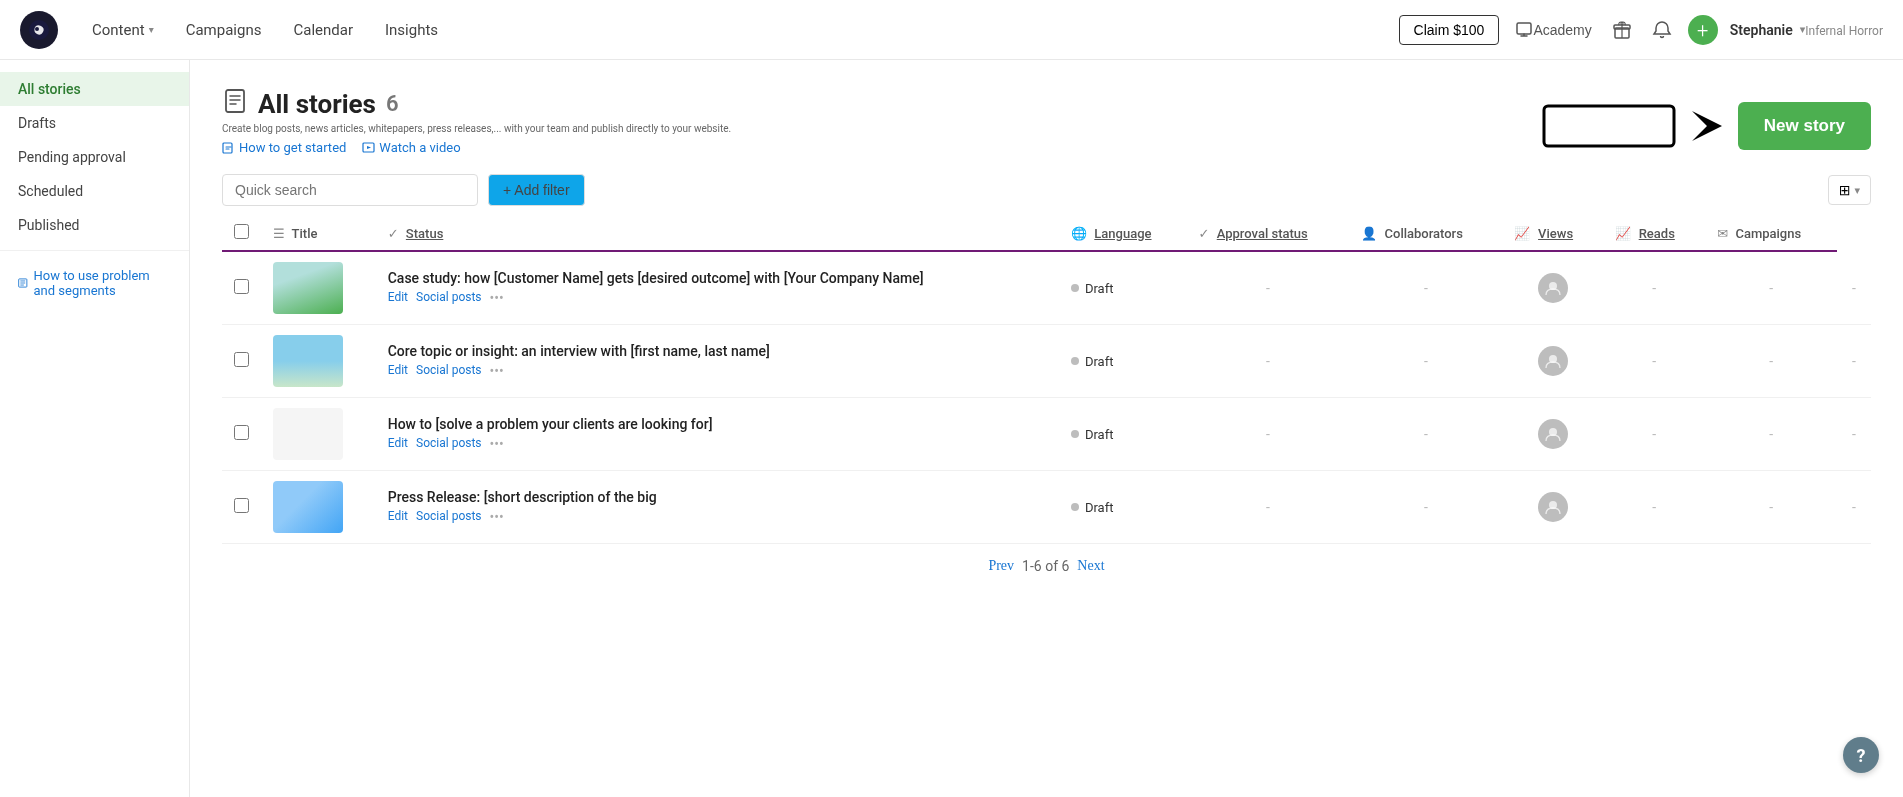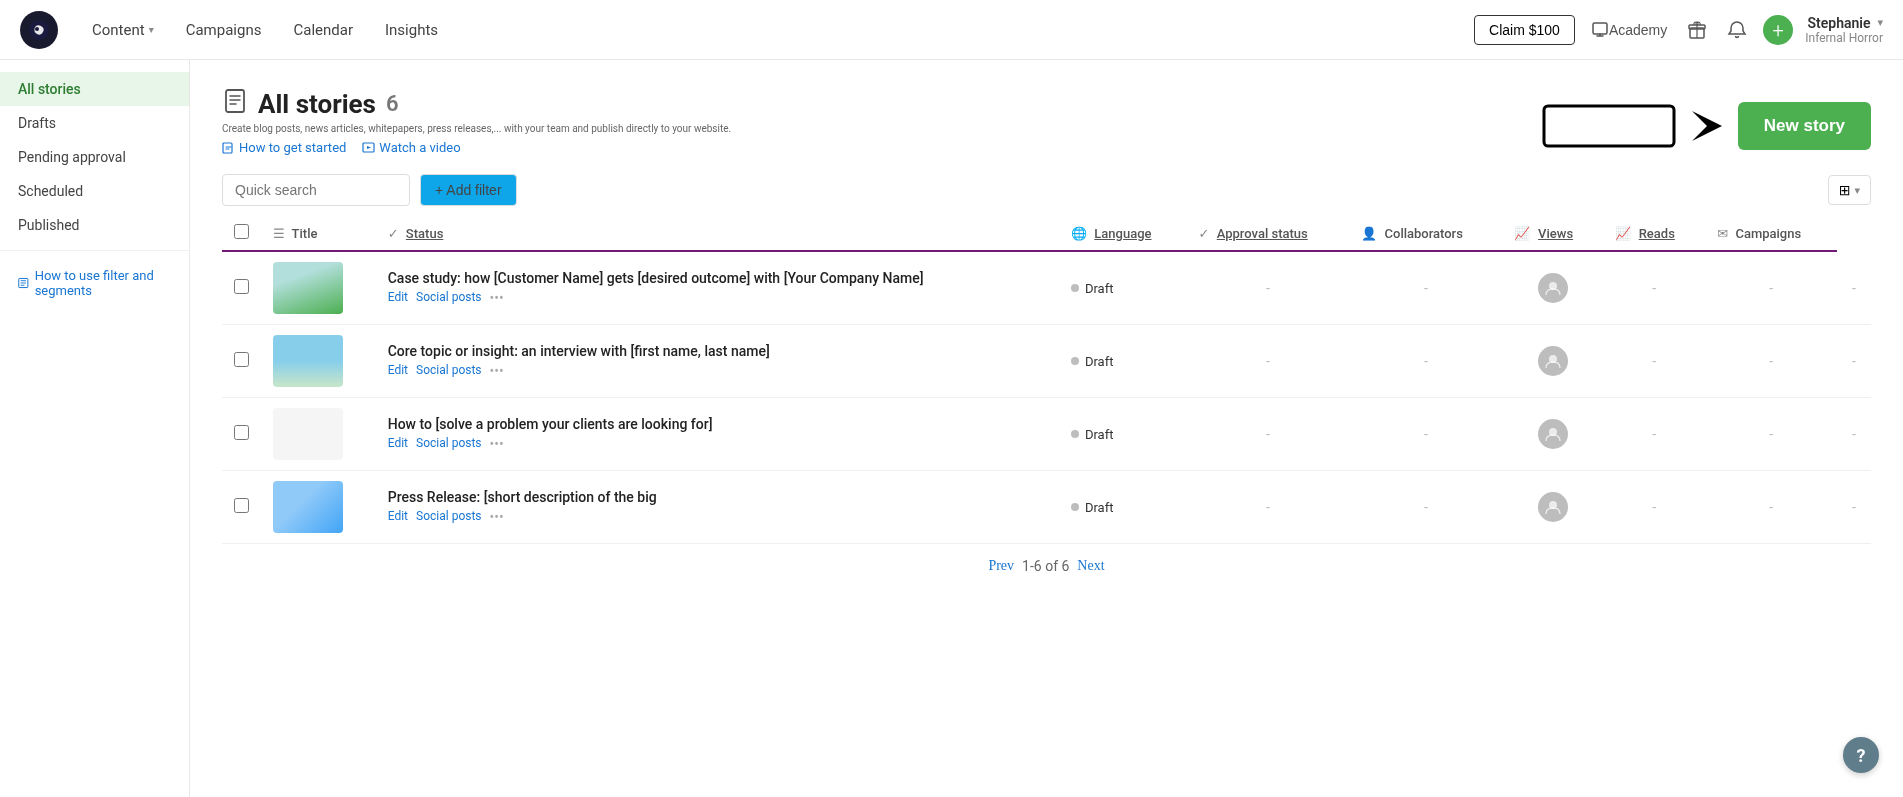--- a/index.html
+++ b/index.html
@@ -66,21 +66,21 @@
     .plus-btn {
       width: 30px; height: 30px;
       background: #4caf50;
       border-radius: 50%;
       display: flex; align-items: center; justify-content: center;
       color: #fff; font-size: 20px;
       cursor: pointer;
       font-weight: 300;
     }
     .user-info {
-      display: flex; flex-direction: column; align-items: flex-end;
+      display: flex; flex-direction: row; align-items: flex-end;
       cursor: pointer;
     }
     .user-name { font-weight: 600; font-size: 14px; }
     .user-sub { font-size: 12px; color: #888; }
     .user-chevron { font-size: 11px; color: #888; margin-left: 4px; }
 
     
     .layout {
       display: flex;
       height: calc(100vh - 60px);
@@ -165,21 +165,21 @@
     
     .toolbar {
       display: flex; align-items: center; gap: 10px;
       margin: 18px 0 10px;
     }
     .search-input {
       border: 1px solid #ddd;
       border-radius: 4px;
       padding: 7px 12px;
       font-size: 14px;
-      width: 188px;
+      width: 256px;
       color: #666;
       outline: none;
     }
     .add-filter-btn {
       border: 1px solid #ddd;
       background: #0ea5e9;
       padding: 7px 14px;
       border-radius: 4px;
       cursor: pointer;
       font-size: 14px;
@@ -339,21 +339,21 @@
     <div class="sidebar-item">Drafts</div>
     <div class="sidebar-item">Pending approval</div>
     <div class="sidebar-item">Scheduled</div>
     <div class="sidebar-item">Published</div>
     <div class="sidebar-divider"></div>
     <div class="sidebar-link">
       <svg width="14" height="14" viewBox="0 0 14 14" fill="none">
         <rect x="1" y="1" width="12" height="12" rx="1" stroke="#1976d2" stroke-width="1.3" fill="none"></rect>
         <path d="M4 4h6M4 7h6M4 10h4" stroke="#1976d2" stroke-width="1.2" stroke-linecap="round"></path>
       </svg>
-      <span>How to use filter and segments</span>
+      <span>How to use problem and segments</span>
     </div>
   </aside>
 
   <main class="main">
 
     <div class="page-header">
       <div>
         <div class="page-title-row">
           <span class="page-title-icon">
             <svg width="26" height="26" viewBox="0 0 26 26" fill="none">

